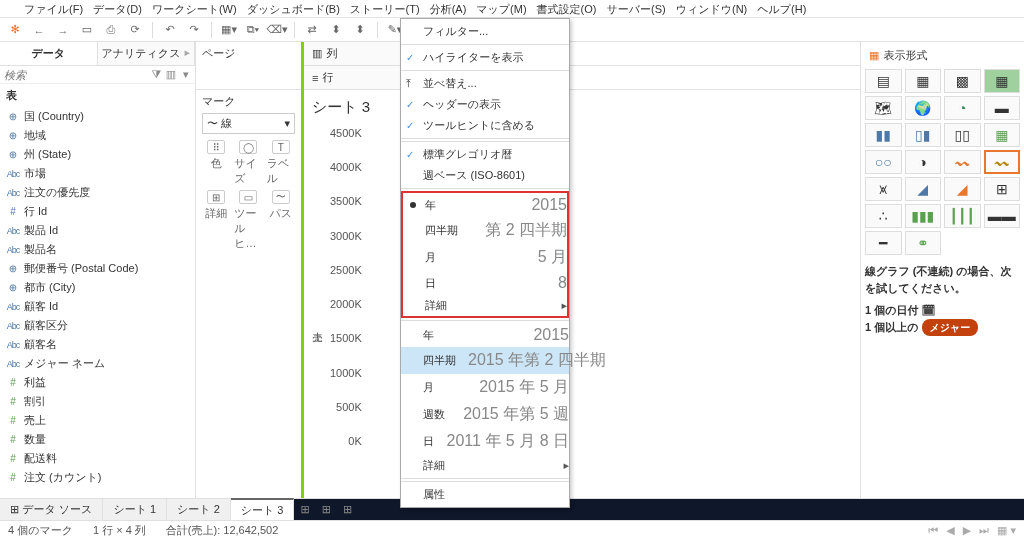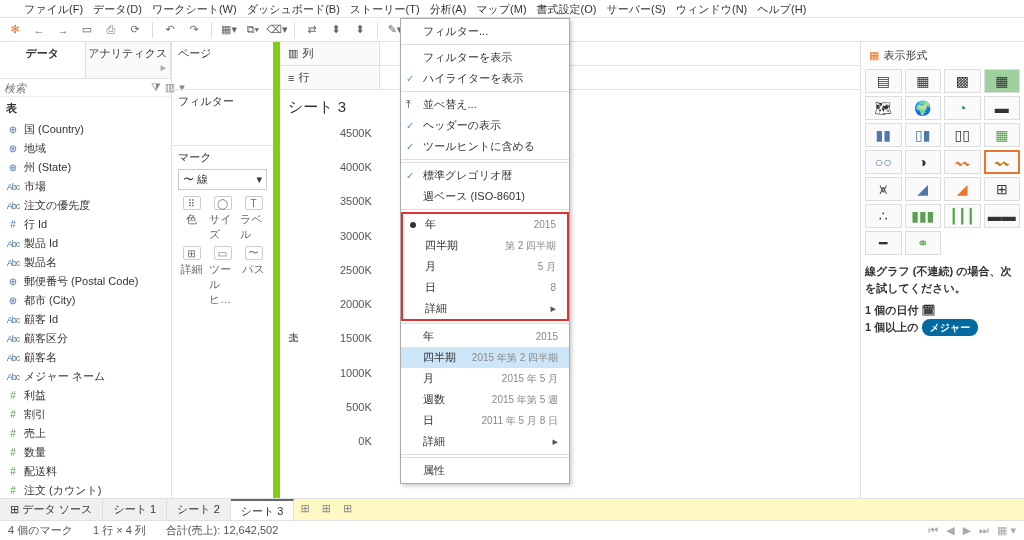--- a/index.html
+++ b/index.html
@@ -3,77 +3,77 @@
 <meta charset="utf-8">
 <style>
 * { margin: 0; padding: 0; box-sizing: border-box; font-family: "Meiryo UI", "MS PGothic", sans-serif; font-size: 11px; }
 body { width: 1024px; height: 540px; background: #fff; overflow: hidden; color: #333; }
 .menubar { height: 18px; display: flex; align-items: flex-end; padding: 0 20px; border-bottom: 1px solid #e0e0e0; gap: 2px; }
 .menubar span { padding: 0 4px; cursor: default; }
 .toolbar { height: 24px; display: flex; align-items: center; padding: 0 6px; border-bottom: 1px solid #e0e0e0; gap: 6px; }
 .tb-btn { width: 18px; height: 18px; border: 1px solid transparent; display: inline-flex; align-items: center; justify-content: center; color: #666; border-radius: 2px; }
 .tb-sep { width: 1px; height: 16px; background: #ddd; margin: 0 2px; }
 .main { display: flex; height: 478px; }
-.left { width: 172px; border-right: 1px solid #e0e0e0; display: flex; flex-direction: column; }
+.left { width: 196px; border-right: 1px solid #e0e0e0; display: flex; flex-direction: column; }
 .left-tabs { display: flex; border-bottom: 1px solid #e0e0e0; }
 .left-tab { flex: 1; text-align: center; padding: 4px 0; border-right: 1px solid #e0e0e0; background: #fafafa; }
 .left-tab.active { background: #fff; font-weight: bold; }
 .left-tab .pin { float: right; margin-right: 4px; color: #aaa; }
 .datasource { padding: 4px 6px; border-bottom: 1px solid #eee; }
 .search-row { display: flex; align-items: center; padding: 2px 4px; gap: 4px; border-bottom: 1px solid #eee; }
 .search-row input { flex: 1; border: none; outline: none; font-style: italic; color: #999; }
 .search-row .ic { color: #888; width: 14px; text-align: center; }
 .section-title { padding: 4px 6px; font-weight: bold; }
 .fields { overflow: auto; flex: 1; }
 .field { display: flex; align-items: center; padding: 2px 6px; gap: 4px; }
 .ficon { width: 14px; text-align: center; font-size: 10px; }
 .ficon.dim { color: #4e79a7; }
 .ficon.meas { color: #59a14f; }
 .ficon.abc { color: #4e79a7; font-size: 9px; letter-spacing: -1px; }
-.mid { width: 108px; border-right: 7px solid #84cc16; display: flex; flex-direction: column; }
+.mid { width: 108px; border-right: 3px solid #84cc16; display: flex; flex-direction: column; }
 .mid .card { border-bottom: 1px solid #e0e0e0; padding: 4px 6px; }
 .mid .card-title { margin-bottom: 4px; }
 .mark-dd { border: 1px solid #ccc; padding: 2px 4px; display: flex; justify-content: space-between; align-items: center; }
 .mark-grid { display: grid; grid-template-columns: repeat(3, 1fr); gap: 4px; margin-top: 6px; }
 .mark-cell { display: flex; flex-direction: column; align-items: center; font-size: 9px; color: #666; gap: 2px; }
 .mark-cell .mic { width: 18px; height: 14px; border: 1px solid #ccc; border-radius: 2px; display: flex; align-items: center; justify-content: center; font-size: 10px; }
 .center { flex: 1; display: flex; flex-direction: column; position: relative; }
 .shelf-row { display: flex; align-items: center; border-bottom: 1px solid #e0e0e0; height: 24px; }
 .shelf-label { width: 100px; padding: 0 8px; border-right: 1px solid #e0e0e0; display: flex; align-items: center; gap: 4px; height: 100%; background: #fafafa; }
 .shelf-body { flex: 1; }
 .sheet-title { padding: 8px 0 6px 8px; font-size: 15px; }
-.chart-area { flex: 1; display: flex; padding: 4px 0 0 6px; position: relative; gap: 34px; }
+.chart-area { flex: 1; display: flex; padding: 4px 0 0 6px; position: relative; }
 .yaxis-label { writing-mode: vertical-rl; font-size: 10px; color: #555; align-self: center; padding-right: 2px; }
 .yaxis { display: flex; flex-direction: column; justify-content: space-between; align-items: flex-end; padding: 0 4px; font-size: 10px; color: #555; height: 320px; }
 .plot { flex: 1; border-left: 1px solid #bbb; border-bottom: 1px solid #bbb; height: 320px; position: relative; margin-right: 20px; }
 .xlabel { position: absolute; bottom: -14px; left: 4px; font-size: 10px; color: #555; }
 
 .dropdown { position: absolute; top: 18px; left: 400px; width: 170px; background: #fff; border: 1px solid #aaa; box-shadow: 2px 2px 4px rgba(0,0,0,.2); z-index: 100; padding: 2px 0; }
-.dd-item { display: flex; align-items: center; padding: 3px 11px 3px 22px; position: relative; white-space: nowrap; text-align: center; }
+.dd-item { display: flex; align-items: center; padding: 3px 0 3px 22px; position: relative; white-space: nowrap; text-align: center; }
 .dd-item .chk { position: absolute; left: 5px; color: #4a90d9; font-size: 10px; }
 .dd-item .dot { position: absolute; left: 7px; width: 6px; height: 6px; background: #333; border-radius: 50%; }
-.dd-item .rval { margin-left: auto; color: #888; font-size: 10px; padding-left: 12px; }
+.dd-item .rval { margin-left: auto; color: #888; font-size: 16px; padding-left: 12px; }
 .dd-item .arrow { margin-left: auto; color: #555; }
 .dd-item.hover { background: #cde6f7; }
 .dd-sep { height: 1px; background: #ddd; margin: 2px 0; }
 .dd-group { position: relative; }
 .red-box { border: 2px solid #d33; }
 
 .right { width: 164px; border-left: 1px solid #e0e0e0; display: flex; flex-direction: column; padding: 4px; }
 .right-title { display: flex; align-items: center; gap: 4px; padding: 2px 4px 6px; }
 .right-title .ric { color: #e8762c; }
 .thumbs { display: grid; grid-template-columns: repeat(4, 1fr); gap: 3px; }
 .thumb { height: 24px; border: 1px solid #ddd; background: #fafafa; display: flex; align-items: center; justify-content: center; font-size: 14px; overflow: hidden; }
 .thumb.sel { border: 2px solid #e8762c; }
 .right-help { margin-top: 8px; font-size: 10px; line-height: 1.5; font-weight: bold; }
 .pill { display: inline-block; padding: 1px 8px; border-radius: 8px; color: #fff; font-size: 10px; }
 .pill.dim { background: #4e79a7; }
-.pill.meas { background: #0369a1; }
-
-.bottom-tabs { position: absolute; bottom: 20px; left: 0; right: 0; height: 22px; border-top: 1px solid #e0e0e0; display: flex; align-items: flex-start; background: #fef9c3; }
+.pill.meas { background: #c2410c; }
+
+.bottom-tabs { position: absolute; bottom: 20px; left: 0; right: 0; height: 22px; border-top: 1px solid #e0e0e0; display: flex; align-items: center; background: #0f172a; }
 .bt-tab { padding: 3px 10px; border-right: 1px solid #e0e0e0; background: #f0f0f0; }
 .bt-tab.active { background: #fff; border-top: 2px solid #666; }
 .bt-add { padding: 3px 6px; color: #888; }
 .status { position: absolute; bottom: 0; left: 0; right: 0; height: 20px; border-top: 1px solid #e0e0e0; display: flex; align-items: center; padding: 0 8px; gap: 20px; font-size: 10px; color: #555; }
 .status .sright { margin-left: auto; display: flex; gap: 8px; color: #aaa; }
 </style>
 </head>
 <body>
 
 <div class="menubar">
@@ -216,24 +216,20 @@
           <span>注文 (カウント)</span>
         </div>
 
     </div>
   </div>
 
   <div class="mid">
     <div class="card">
       <div class="card-title">ページ</div>
       <div style="height:20px"></div>
-    </div>
-    <div class="card">
-      <div class="card-title">フィルター</div>
-      <div style="height:28px"></div>
     </div>
     <div class="card" style="flex:1">
       <div class="card-title">マーク</div>
       <div class="mark-dd">
           <span>〜 <span>線</span></span>
           <span>▾</span>
         </div>
       <div class="mark-grid">
         <div class="mark-cell">
             <div class="mic">⠿</div>
@@ -333,21 +329,20 @@
       <div>線グラフ (不連続) の場合、次を試してください。</div>
       <div style="margin-top:6px"><span>1 個の日付</span> <span>🗓</span></div>
       <div><span>1 個以上の</span> <span class="pill meas">メジャー</span></div>
     </div>
   </div>
 </div>
 
 <div class="dropdown">
   <div class="dd-item">フィルター...</div>
   <div class="dd-sep"></div>
-  <div class="dd-item">フィルターを表示</div>
   <div class="dd-item">
       <span class="chk">✓</span>
       <span>ハイライターを表示</span>
     </div>
   <div class="dd-sep"></div>
   <div class="dd-item">
       <span style="position:absolute;left:5px">⤒</span>
       <span>並べ替え...</span>
     </div>
   <div class="dd-item">

